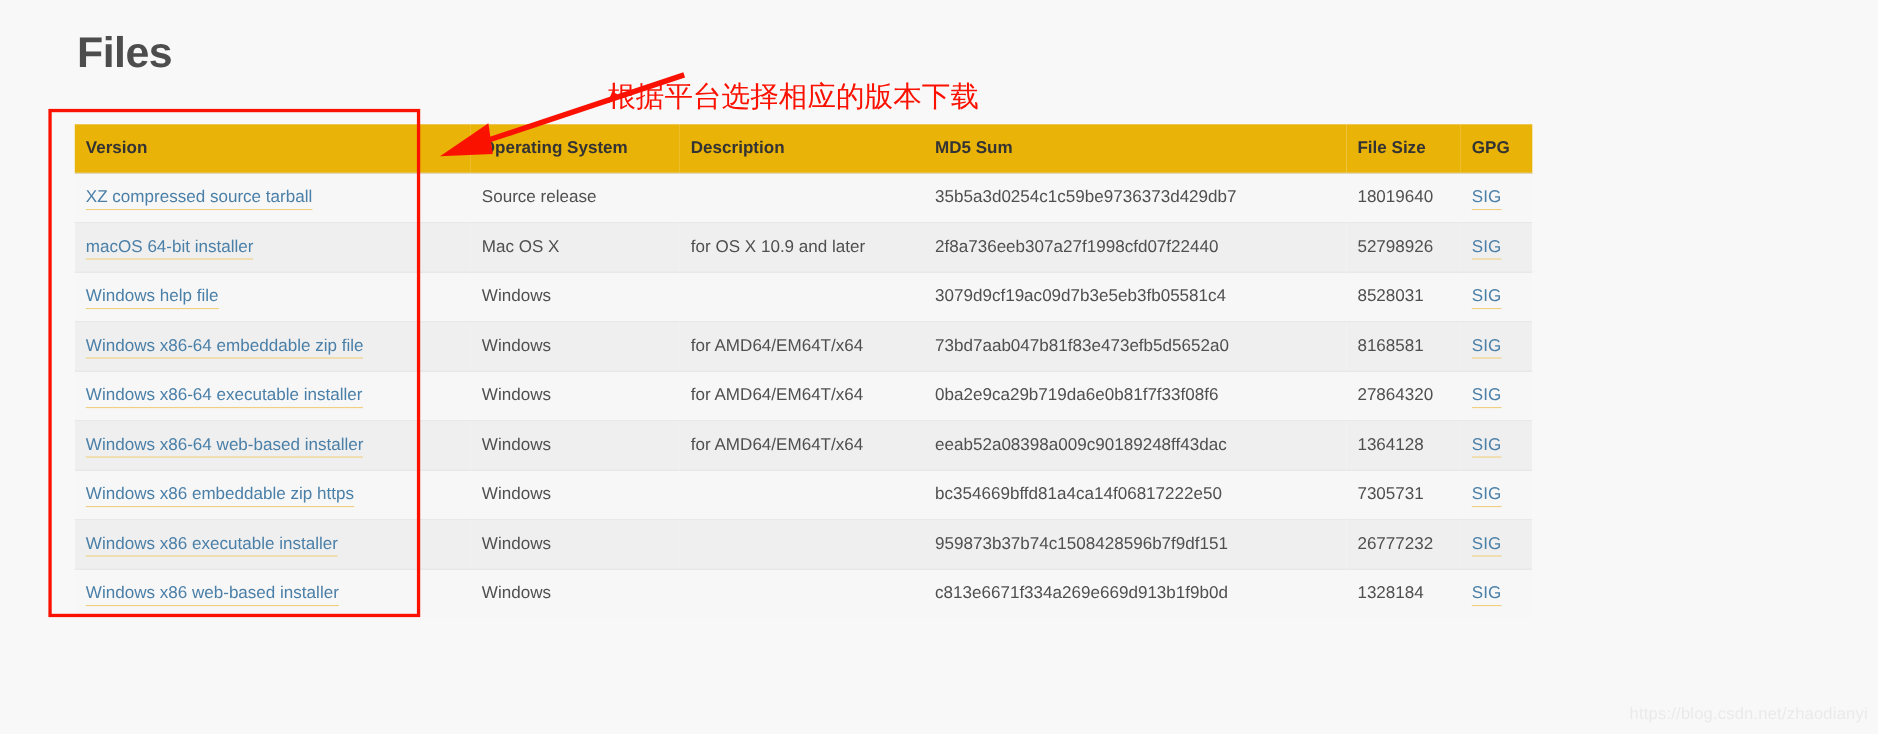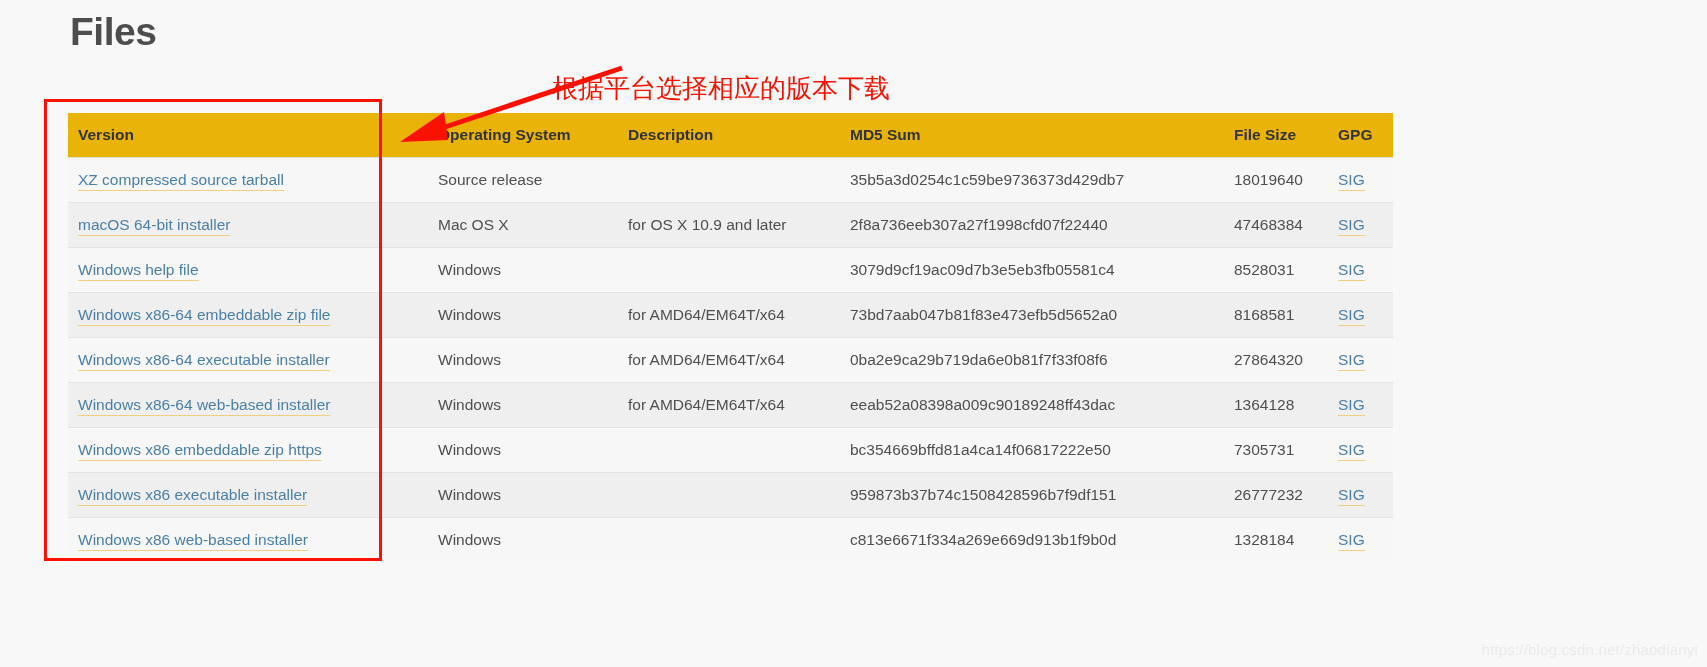--- a/index.html
+++ b/index.html
@@ -18,21 +18,21 @@
 
   .page {
     position: absolute;
     inset: 0;
     background: #f8f8f8;
   }
 
   #page-title {
     position: absolute;
     left: 70px;
-    top: 12px;
+    top: 29px;
     font-size: 39px;
     font-weight: bold;
     color: #4d4d4d;
     letter-spacing: -0.5px;
     line-height: 1;
   }
 
   
   .table-wrap {
     position: absolute;
@@ -168,21 +168,21 @@
             <td></td>
             <td>35b5a3d0254c1c59be9736373d429db7</td>
             <td>18019640</td>
             <td><a class="sig-link">SIG</a></td>
           </tr>
           <tr>
             <td><a class="dl-link">macOS 64-bit installer</a></td>
             <td>Mac OS X</td>
             <td>for OS X 10.9 and later</td>
             <td>2f8a736eeb307a27f1998cfd07f22440</td>
-            <td>47468384</td>
+            <td>52798926</td>
             <td><a class="sig-link">SIG</a></td>
           </tr>
           <tr>
             <td><a class="dl-link">Windows help file</a></td>
             <td>Windows</td>
             <td></td>
             <td>3079d9cf19ac09d7b3e5eb3fb05581c4</td>
             <td>8528031</td>
             <td><a class="sig-link">SIG</a></td>
           </tr>

